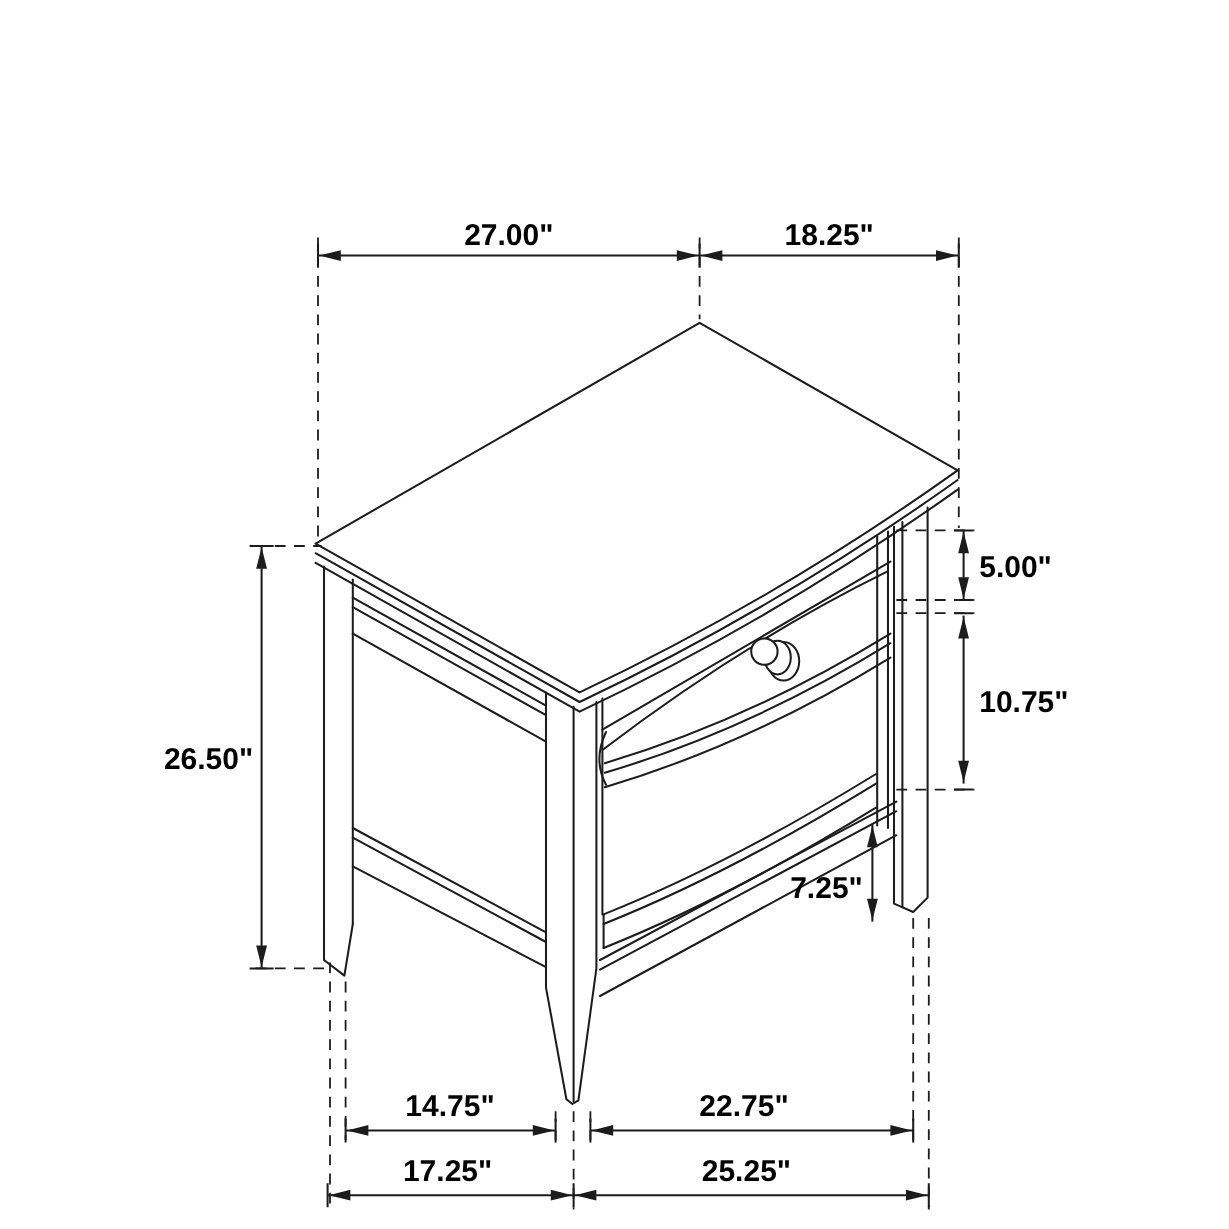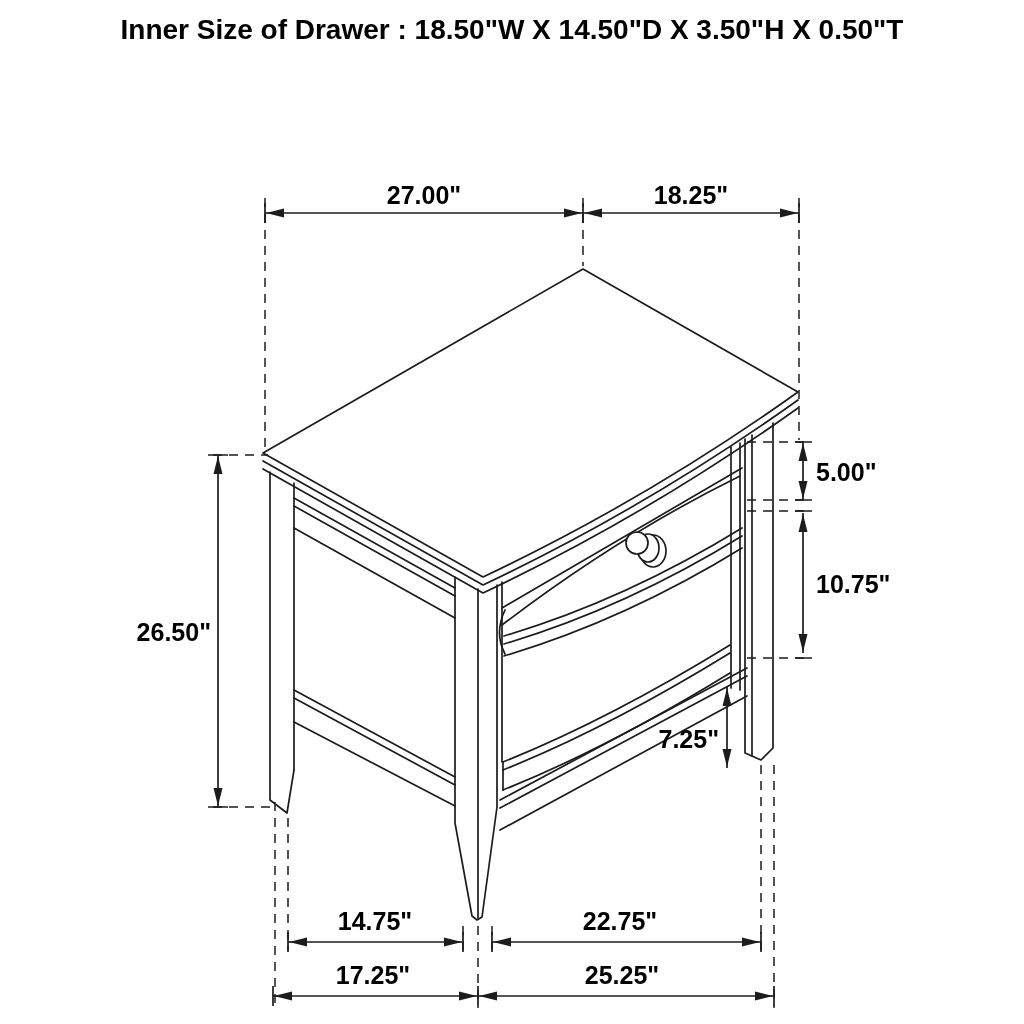--- a/index.html
+++ b/index.html
@@ -14,21 +14,20 @@
   .dim{fill:none;stroke:#1c1c1c;stroke-width:1.7;}
   .tick{fill:none;stroke:#1c1c1c;stroke-width:1.7;}
   .ah{fill:#1c1c1c;stroke:none;}
   .dimtxt{font-family:"Liberation Sans", sans-serif;font-size:25px;font-weight:bold;fill:#000;}
 </style>
 </head>
 <body>
 
 <div id="stage">
 
-  <div id="title">Inner Size of Drawer : 18.50"W X 14.50"D X 3.50"H X 0.50"T</div>
 
   <svg width="1024" height="1024" viewBox="0 0 1024 1024">
 
     <g>
 
       <g>
         <path class="ln" d="M583,269 L798,392 Q648,499 483,577 L263,453 Z"></path>
         <path class="ln" d="M798,400 Q648,507 483,585 L263,461"></path>
         <path class="ln" d="M798,408 Q648,515 483,593 L263,469"></path>
       </g>

